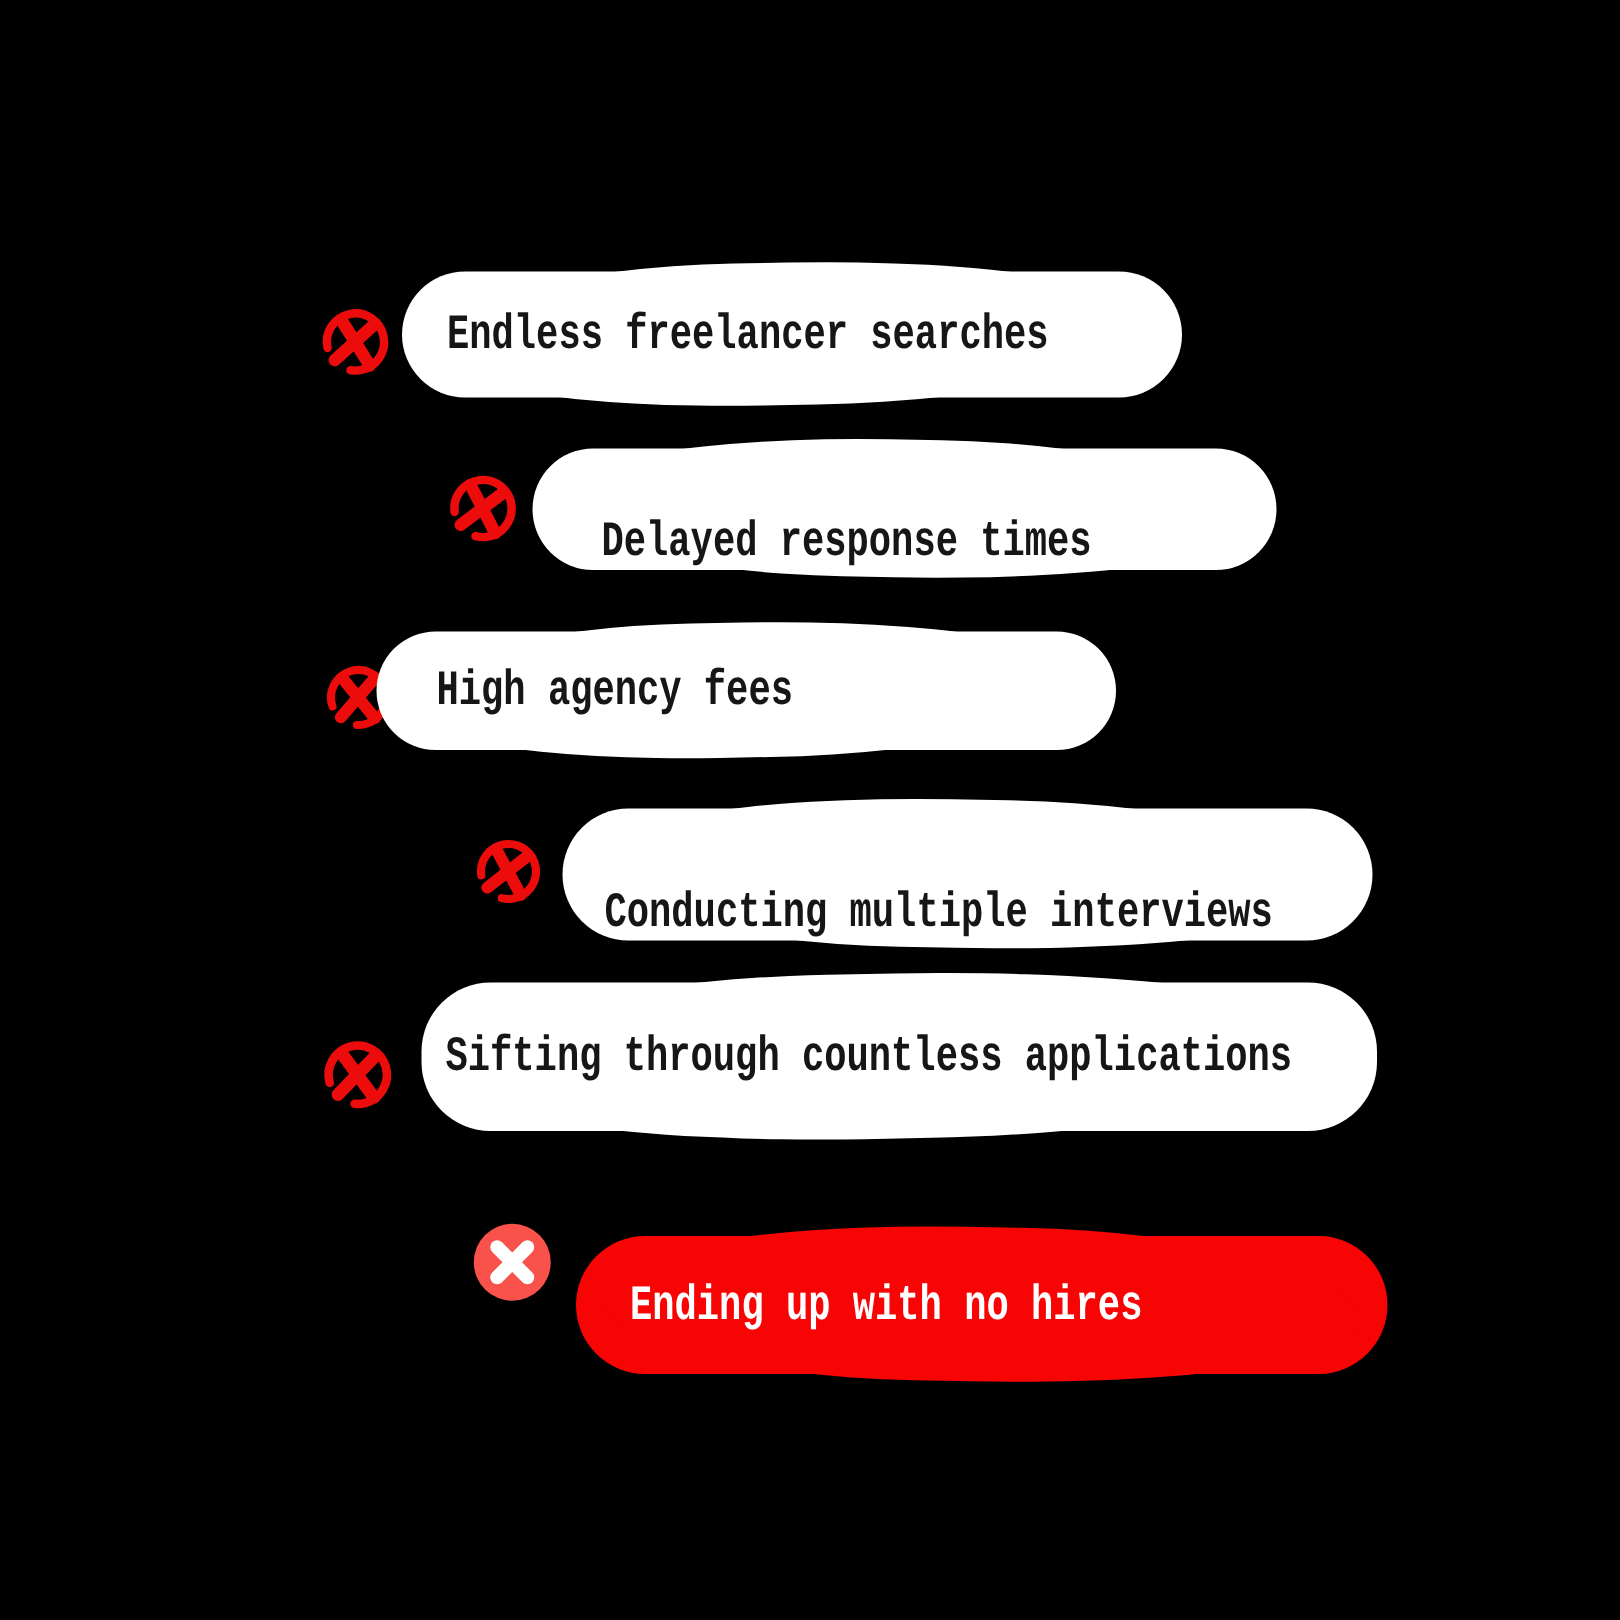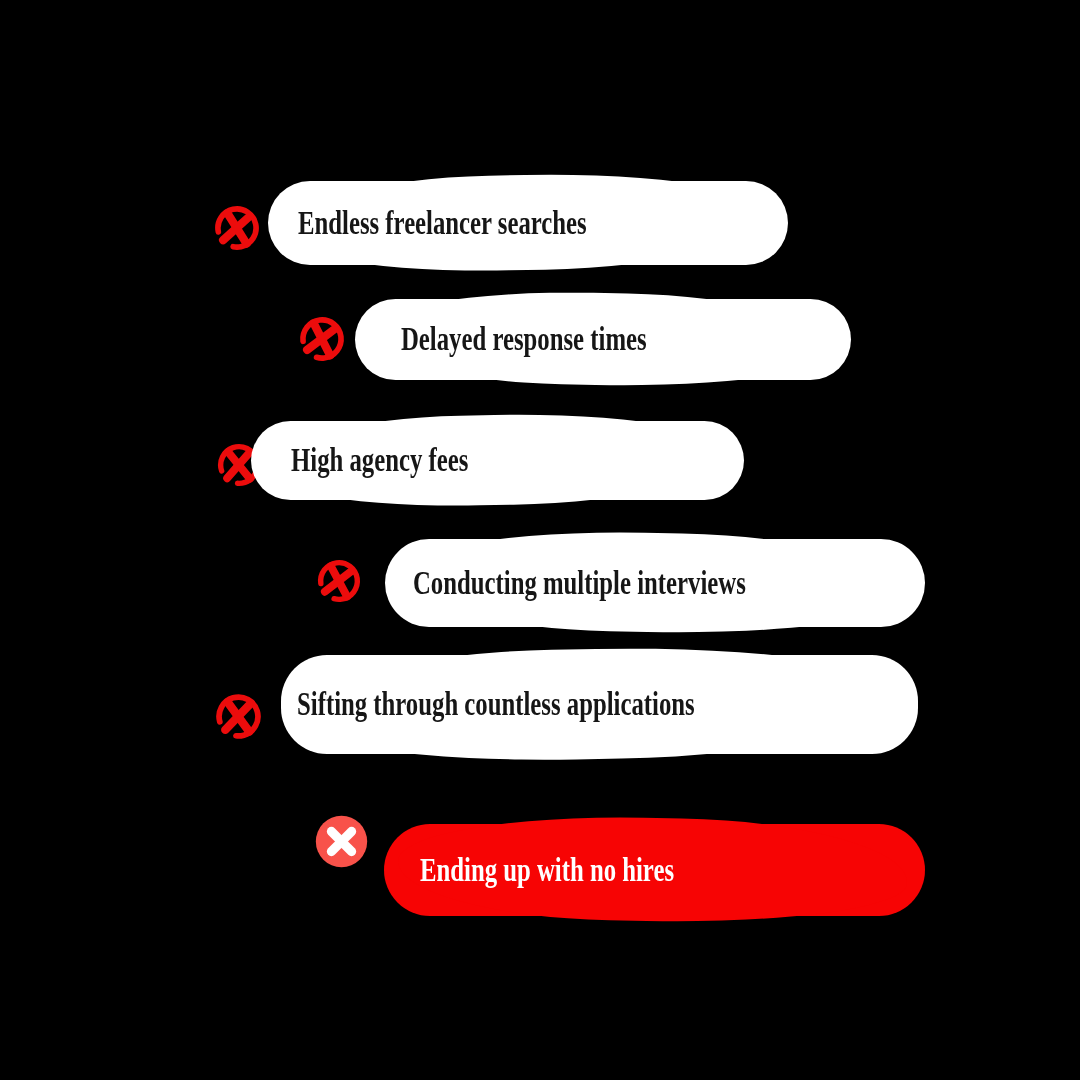--- a/index.html
+++ b/index.html
@@ -1,21 +1,21 @@
 <!DOCTYPE html>
 <html style="--background: #000000; --pill-bg: #ffffff; --pill-text: #161616; --icon-red: #ec0c0c; --red-pill-bg: #f70404; --red-pill-text: #ffffff; --solid-icon-bg: #f8524a; --solid-icon-x: #ffffff;"><head>
 <meta charset="utf-8">
 <style>
   html,body{margin:0;padding:0;background:#000;}
   .canvas{
     position:relative;
     width:1080px;height:1080px;
     background:var(--background,#000);
     overflow:hidden;
-    font-family:Liberation Serif, serif;
+    font-family:Liberation Mono, monospace;
   }
   .icon{position:absolute;display:block;}
   .icon svg{display:block;width:100%;height:100%;overflow:visible;}
   .icon-outline g{stroke:var(--icon-red,#ec0c0c);fill:none;stroke-linecap:round;}
   .icon-solid .bg{fill:var(--solid-icon-bg,#f8524a);}
   .icon-solid path{stroke:var(--solid-icon-x,#fff);stroke-linecap:round;fill:none;}
 
   .pill{
     position:absolute;
     background:var(--pill-bg,#fff);
@@ -43,25 +43,25 @@
     transform-origin:left center;
     letter-spacing:0;
   }
   .row-red .pill{background:var(--red-pill-bg,#f70404);}
   .row-red .pill-text{color:var(--red-pill-text,#fff);}
 
   
   .r1 .icon{left:211px;top:202px;width:52px;height:52px;}
   .r1 .pill{left:268px;top:181px;width:490px;height:84px;padding-left:30px;}
   .r2 .icon{left:296px;top:313px;width:52px;height:52px;transform:rotate(5deg);}
-  .r2 .pill{left:355px;top:299px;width:450px;height:81px;padding-left:46px;}
+  .r2 .pill{left:355px;top:299px;width:450px;height:81px;padding-left:46px;align-items:flex-end;}
   .r3 .icon{left:214px;top:440px;width:50px;height:50px;transform:rotate(-7deg);}
   .r3 .pill{left:251px;top:421px;width:453px;height:79px;padding-left:40px;}
   .r4 .icon{left:314px;top:556px;width:50px;height:50px;transform:rotate(4deg);}
-  .r4 .pill{left:385px;top:539px;width:512px;height:88px;padding-left:28px;}
+  .r4 .pill{left:375px;top:539px;width:512px;height:88px;padding-left:28px;align-items:flex-end;}
   .r5 .icon{left:212px;top:690px;width:53px;height:53px;transform:rotate(-4deg);}
   .r5 .pill{left:281px;top:655px;width:621px;height:99px;padding-left:16px;align-items:center;}
   .r6 .icon{left:314px;top:814px;width:55px;height:55px;}
   .r6 .pill{left:384px;top:824px;width:505px;height:92px;padding-left:36px;}
 </style>
 </head>
 <body>
 
 <div class="canvas">
 

